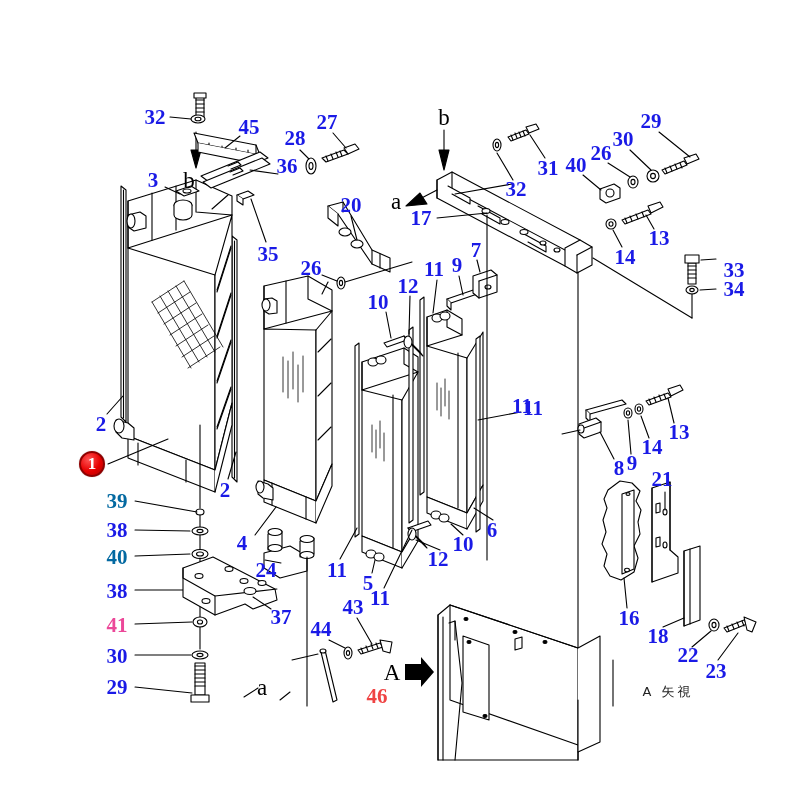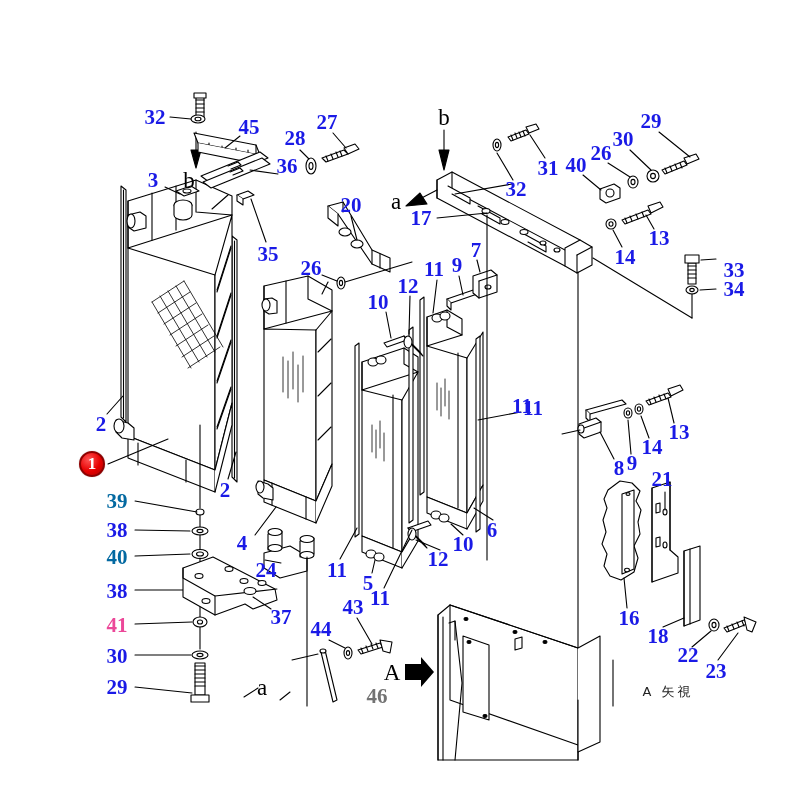--- a/index.html
+++ b/index.html
@@ -610,21 +610,21 @@
       <div class="callout" style="left: 378px; top: 302px; color: rgb(26, 26, 230);">10</div>
       <div class="callout" style="left: 522px; top: 406px; color: rgb(26, 26, 230);">11</div>
       <div class="callout" style="left: 492px; top: 530px; color: rgb(26, 26, 230);">6</div>
       <div class="callout" style="left: 463px; top: 544px; color: rgb(26, 26, 230);">10</div>
       <div class="callout" style="left: 438px; top: 559px; color: rgb(26, 26, 230);">12</div>
       <div class="callout" style="left: 337px; top: 570px; color: rgb(26, 26, 230);">11</div>
       <div class="callout" style="left: 368px; top: 583px; color: rgb(26, 26, 230);">5</div>
       <div class="callout" style="left: 380px; top: 598px; color: rgb(26, 26, 230);">11</div>
       <div class="callout" style="left: 353px; top: 607px; color: rgb(26, 26, 230);">43</div>
       <div class="callout" style="left: 321px; top: 629px; color: rgb(26, 26, 230);">44</div>
-      <div class="callout" style="left: 377px; top: 696px; color: #737373;">46</div>
+      <div class="callout" style="left: 377px; top: 696px; color: #ef4444;">46</div>
       <div class="callout" style="left: 117px; top: 501px; color: #0369a1;">39</div>
       <div class="callout" style="left: 117px; top: 530px; color: rgb(26, 26, 230);">38</div>
       <div class="callout" style="left: 117px; top: 557px; color: #0369a1;">40</div>
       <div class="callout" style="left: 117px; top: 591px; color: rgb(26, 26, 230);">38</div>
       <div class="callout" style="left: 117px; top: 625px; color: #ec4899;">41</div>
       <div class="callout" style="left: 117px; top: 656px; color: rgb(26, 26, 230);">30</div>
       <div class="callout" style="left: 117px; top: 687px; color: rgb(26, 26, 230);">29</div>
       <div class="callout" style="left: 281px; top: 617px; color: rgb(26, 26, 230);">37</div>
       <div class="callout" style="left: 242px; top: 543px; color: rgb(26, 26, 230);">4</div>
       <div class="callout" style="left: 266px; top: 570px; color: rgb(26, 26, 230);">24</div>

